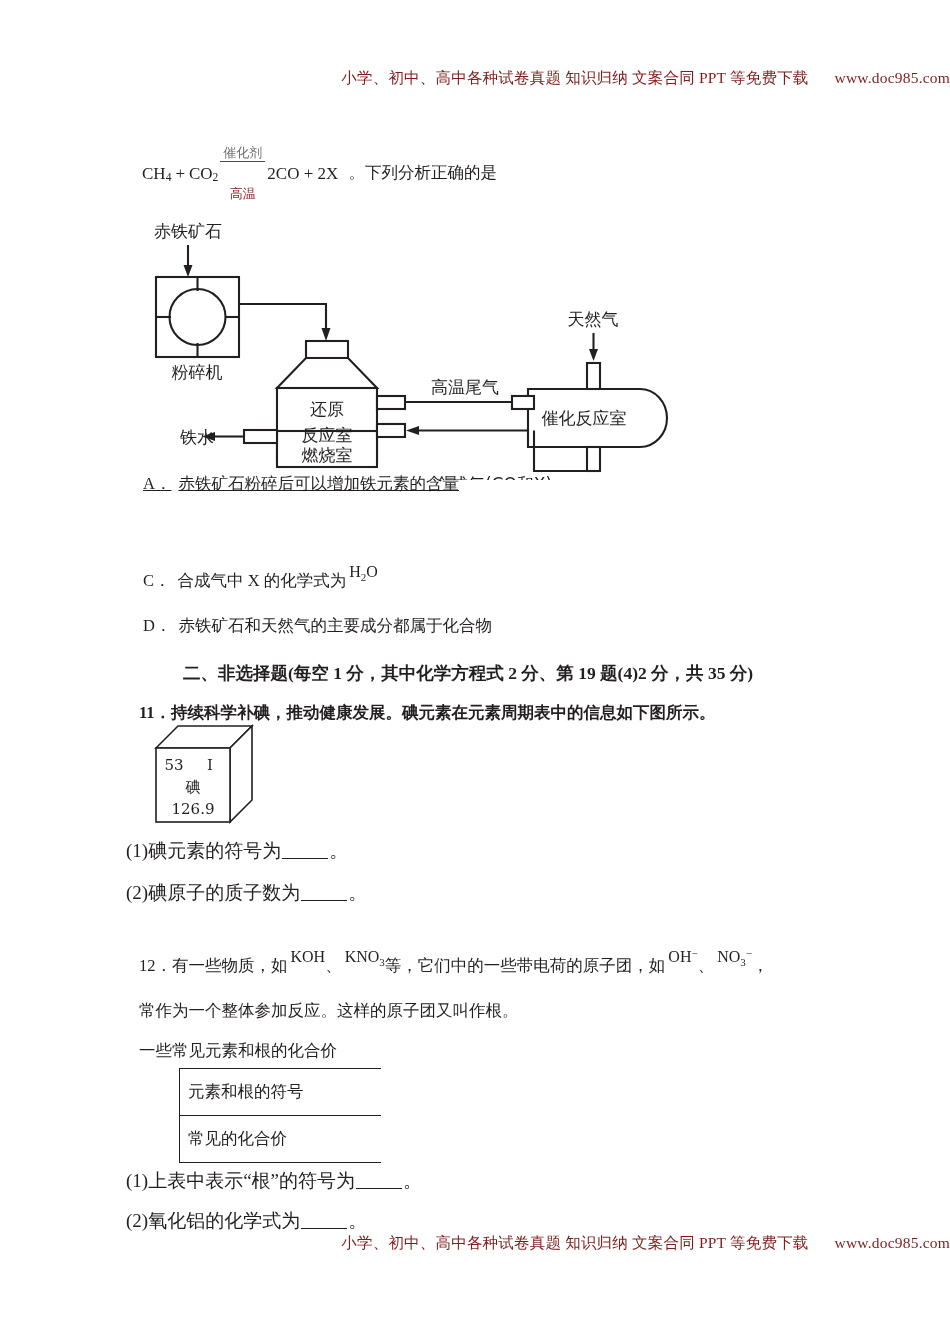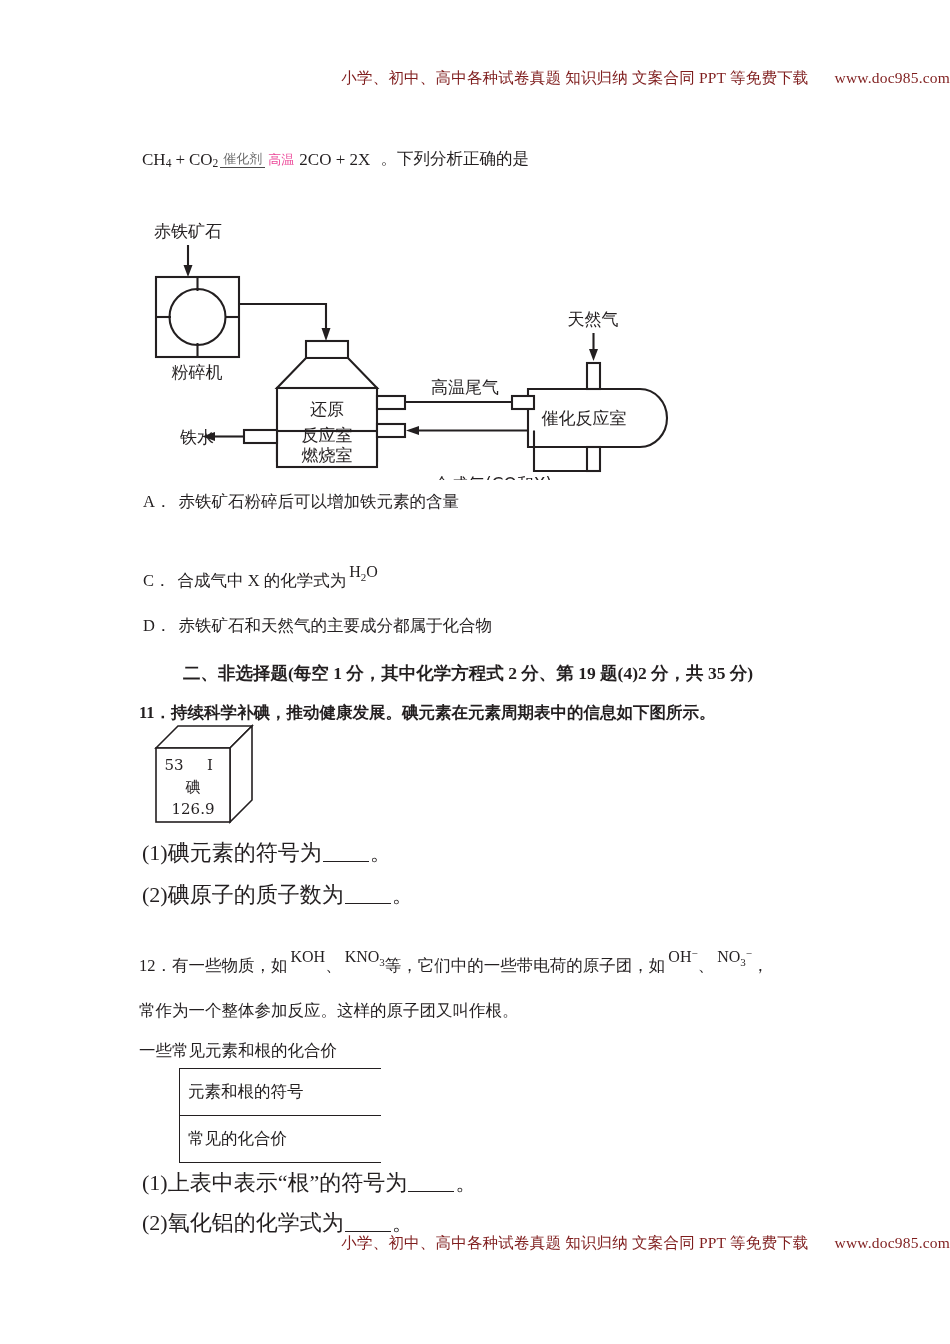--- a/index.html
+++ b/index.html
@@ -49,44 +49,44 @@
   #eqline { left: 142px; top: 146px; }
   .eq {
     display: inline-flex;
     align-items: center;
     font-size: 17px;
     vertical-align: middle;
   }
   .eq .sub { font-size: 11.5px; vertical-align: sub; position: relative; top: 4px; }
   .frac {
     display: inline-flex;
-    flex-direction: row;
+    flex-direction: column;
     align-items: center;
     margin: 0 2px;
     font-size: 13px;
     line-height: 1.15;
     position: relative;
     top: 0px;
   }
   .frac .num { border-bottom: 1.1px solid #4a4a4a; padding: 0 3px 0px 3px; color:#6b6b6b;}
-  .frac .den { padding: 0px 3px 0 3px; color:#ec4899;}
+  .frac .den { padding: 0px 3px 0 3px; color:#7f1d1d;margin-top:25px;}
   #eqline .tail { font-size: 16.5px; margin-left: 6px; }
 
   
   #diagram {
     position: absolute;
     left: 140px; top: 215px;
     width: 560px; height: 265px;
   }
   #diagram svg { display: block; }
 
   
   .opt { position: absolute; left: 143px; font-size: 16.5px; white-space: nowrap; }
   .opt .lbl { margin-right: 7px; }
-  #optA { top: 491px; }
+  #optA { top: 473px; text-decoration: underline; }
   #optB { top: 527px; }
   #optC { top: 570px; }
   #optD { top: 615px; }
   .raised {
     position: relative;
     top: -9px;
     font-size: 16px;
     margin-left: 3px;
     font-family: "Liberation Serif", serif;
   }
@@ -101,21 +101,21 @@
     font-weight: bold;
     white-space: nowrap;
     margin-left: 44px;
   }
 
   
   #q11 { left: 139px; top: 700px; width: 700px; white-space: nowrap; font-weight: bold; }
 
   #cube { position: absolute; left: 152px; top: 722px; width: 130px; height: 105px; }
 
-  .sub-q { position: absolute; left: 142px; font-size: 22px; white-space: nowrap; }
+  .sub-q { position: absolute; left: 126px; font-size: 19px; white-space: nowrap; }
   .blank {
     display: inline-block;
     border-bottom: 1.4px solid #231f20;
     width: 46px;
     height: 15px;
     margin: 0 1px;
     vertical-align: -2px;
   }
   #q11a { top: 838px; }
   #q11b { top: 880px; }

